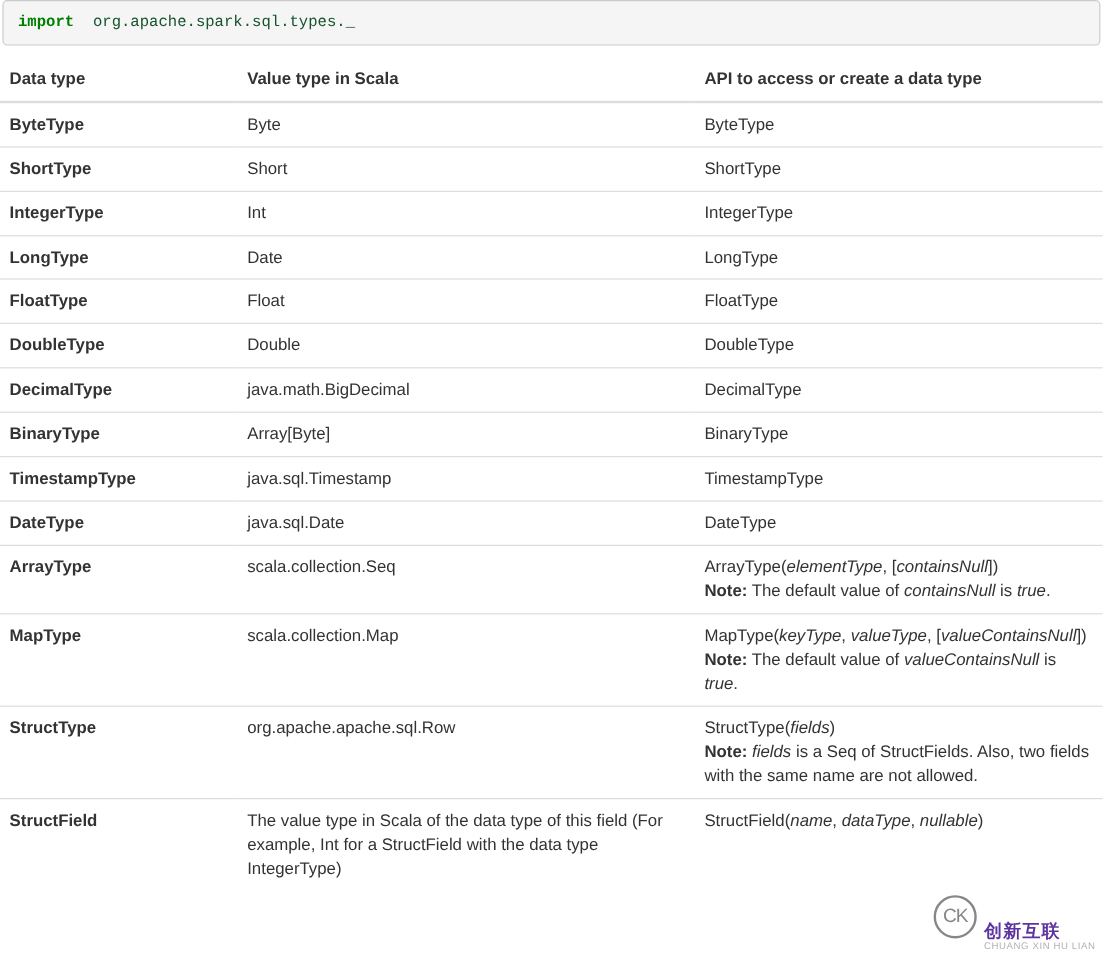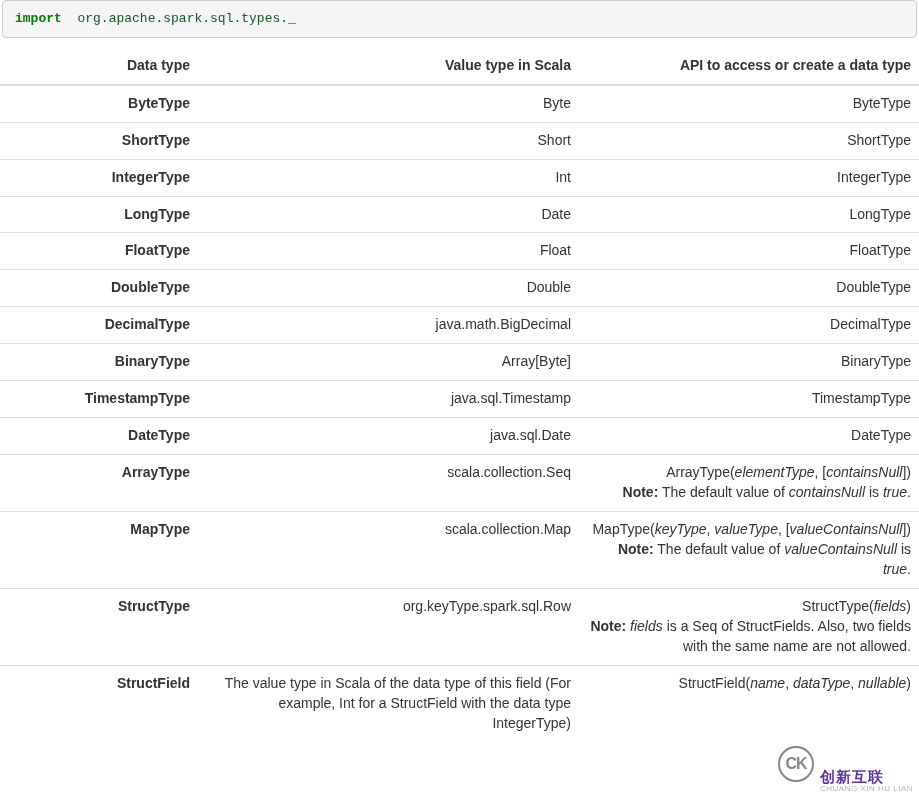--- a/index.html
+++ b/index.html
@@ -23,21 +23,21 @@
     color: #333;
   }
   .kw-import { color: #008000; font-weight: bold; }
   .kw-pkg { color: #14532d; }
   table {
     width: 100%;
     border-collapse: collapse;
     margin-bottom: 20px;
   }
   table th, table td {
-    text-align: right;
+    text-align: left;
     vertical-align: top;
     padding: 8px;
     border-top: 1px solid #ddd;
     font-size: 14px;
   }
   table thead th {
     border-top: 0;
     border-bottom: 2px solid #ddd;
     font-weight: bold;
     color: #333;
@@ -59,21 +59,21 @@
     opacity: 0.9;
   }
   .watermark .wm-circle {
     width: 32px;
     height: 32px;
     border: 2px solid #7a7a7a;
     border-radius: 50%;
     display: flex;
     align-items: center;
     justify-content: center;
-    font-weight: bold;
+    font-weight: normal;
     font-size: 16px;
     color: #7a7a7a;
     letter-spacing: -1px;
   }
   .watermark .wm-text {
     display: flex;
     flex-direction: column;
     line-height: 1;
   }
   .watermark .wm-text .big {
@@ -162,21 +162,21 @@
         <td class="col-value">scala.collection.Seq</td>
         <td class="col-api">ArrayType(<em>elementType</em>, [<em>containsNull</em>])<br><strong>Note:</strong> The default value of <em>containsNull</em> is <em>true</em>.</td>
       </tr>
       <tr>
         <td class="type-name col-type">MapType</td>
         <td class="col-value">scala.collection.Map</td>
         <td class="col-api">MapType(<em>keyType</em>, <em>valueType</em>, [<em>valueContainsNull</em>])<br><strong>Note:</strong> The default value of <em>valueContainsNull</em> is <em>true</em>.</td>
       </tr>
       <tr>
         <td class="type-name col-type">StructType</td>
-        <td class="col-value">org.keyType.spark.sql.Row</td>
+        <td class="col-value">org.apache.apache.sql.Row</td>
         <td class="col-api">StructType(<em>fields</em>)<br><strong>Note:</strong> <em>fields</em> is a Seq of StructFields. Also, two fields with the same name are not allowed.</td>
       </tr>
       <tr>
         <td class="type-name col-type">StructField</td>
         <td class="col-value">The value type in Scala of the data type of this field (For example, Int for a StructField with the data type IntegerType)</td>
         <td class="col-api">StructField(<em>name</em>, <em>dataType</em>, <em>nullable</em>)</td>
       </tr>
     </tbody>
 </table>
 

